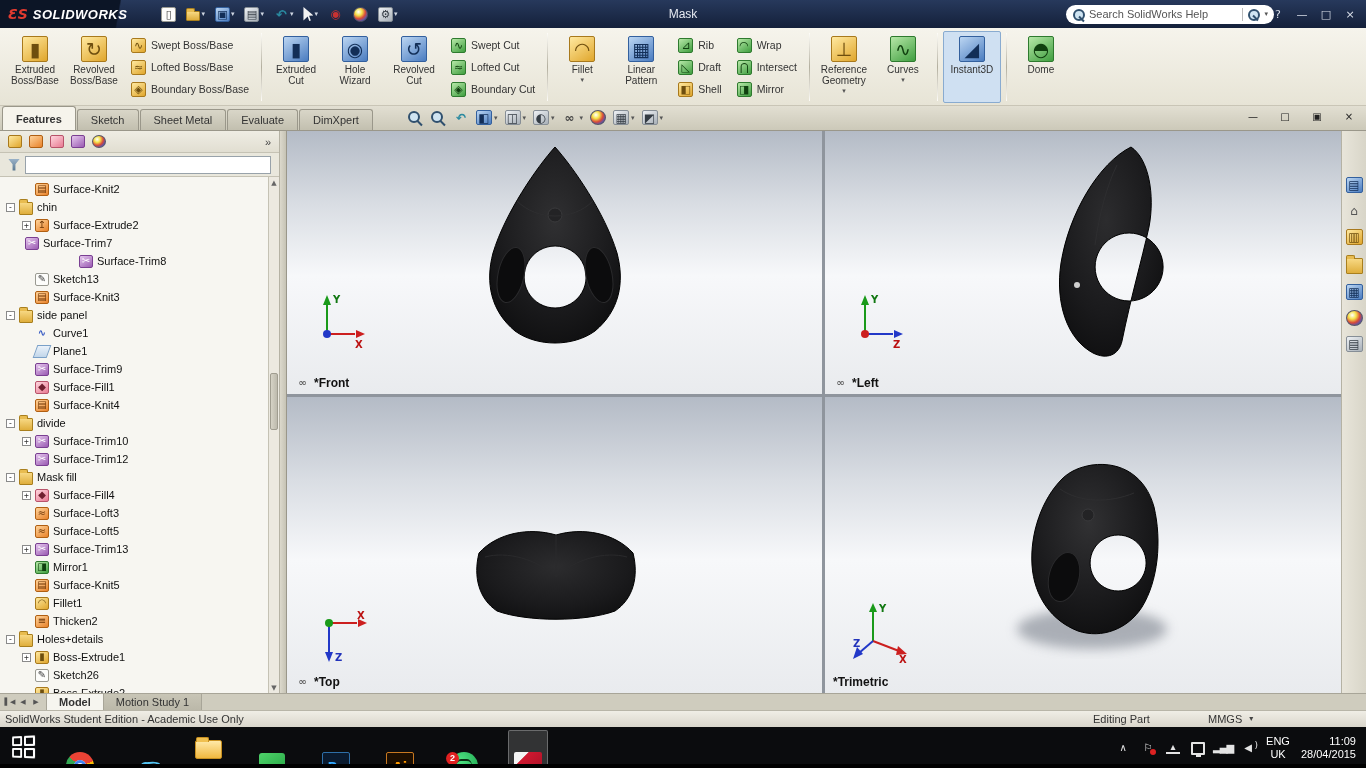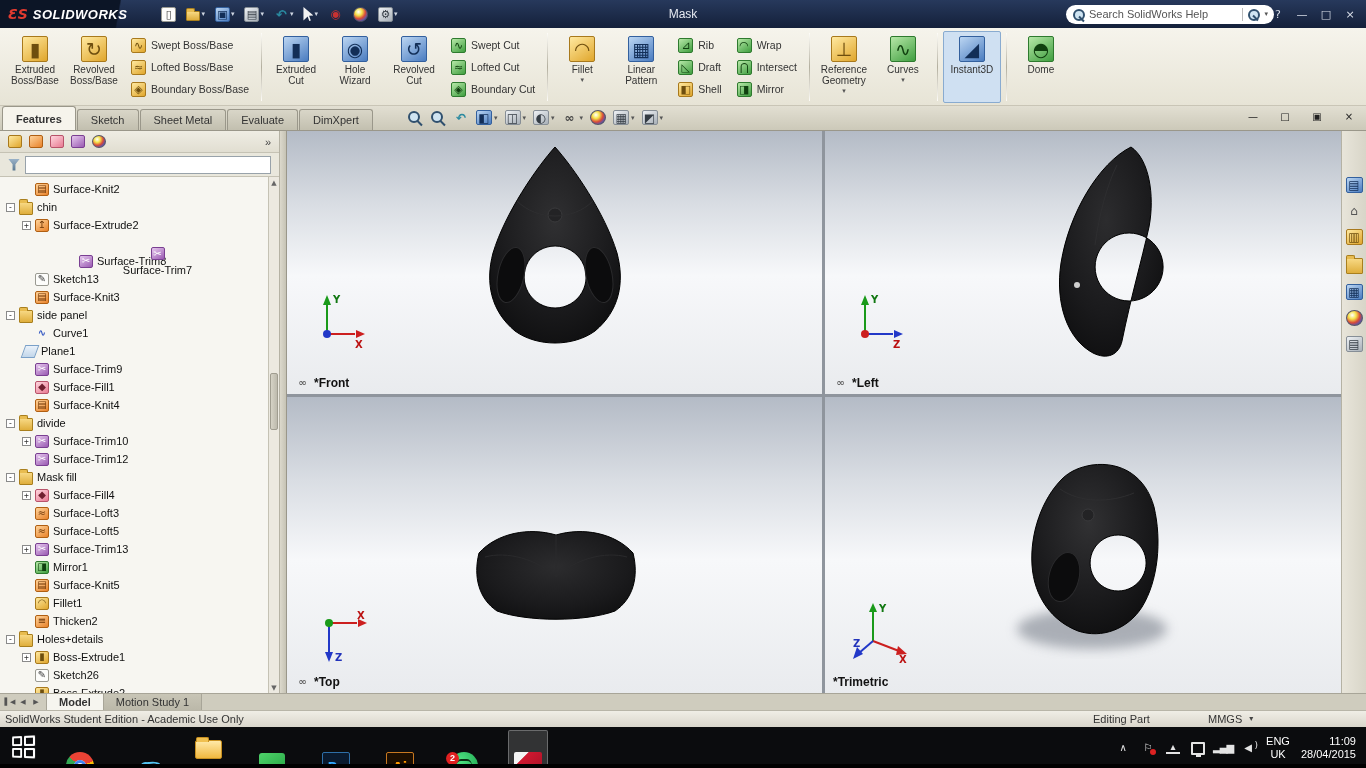--- a/index.html
+++ b/index.html
@@ -454,21 +454,21 @@
           <div class="trow" style="padding-left: 6px;">
             <span class="texp">-</span>
             <span class="icon folder-shape ticon"></span>
             <span class="tlabel">chin</span>
           </div>
           <div class="trow" style="padding-left: 22px;">
             <span class="texp">+</span>
             <span class="icon pal-orange ticon" data-glyph="↥"></span>
             <span class="tlabel">Surface-Extrude2</span>
           </div>
-          <div class="trow" style="padding-left: 36px; flex-direction: column;">
+          <div class="trow" style="padding-left: 12px;">
             <span class="texp hidden"></span>
             <span class="icon pal-purple ticon" data-glyph="✂"></span>
             <span class="tlabel">Surface-Trim7</span>
           </div>
           <div class="trow" style="padding-left: 22px; margin-left: 44px;">
             <span class="texp hidden"></span>
             <span class="icon pal-purple ticon" data-glyph="✂"></span>
             <span class="tlabel">Surface-Trim8</span>
           </div>
           <div class="trow" style="padding-left: 22px;">
@@ -484,21 +484,21 @@
           <div class="trow" style="padding-left: 6px;">
             <span class="texp">-</span>
             <span class="icon folder-shape ticon"></span>
             <span class="tlabel">side panel</span>
           </div>
           <div class="trow" style="padding-left: 22px;">
             <span class="texp hidden"></span>
             <span class="icon pal-plain curve-color ticon" data-glyph="∿"></span>
             <span class="tlabel">Curve1</span>
           </div>
-          <div class="trow" style="padding-left: 10px;">
+          <div class="trow" style="padding-left: 22px;">
             <span class="texp hidden"></span>
             <span class="icon plane-shape ticon"></span>
             <span class="tlabel">Plane1</span>
           </div>
           <div class="trow" style="padding-left: 22px;">
             <span class="texp hidden"></span>
             <span class="icon pal-purple ticon" data-glyph="✂"></span>
             <span class="tlabel">Surface-Trim9</span>
           </div>
           <div class="trow" style="padding-left: 22px;">

